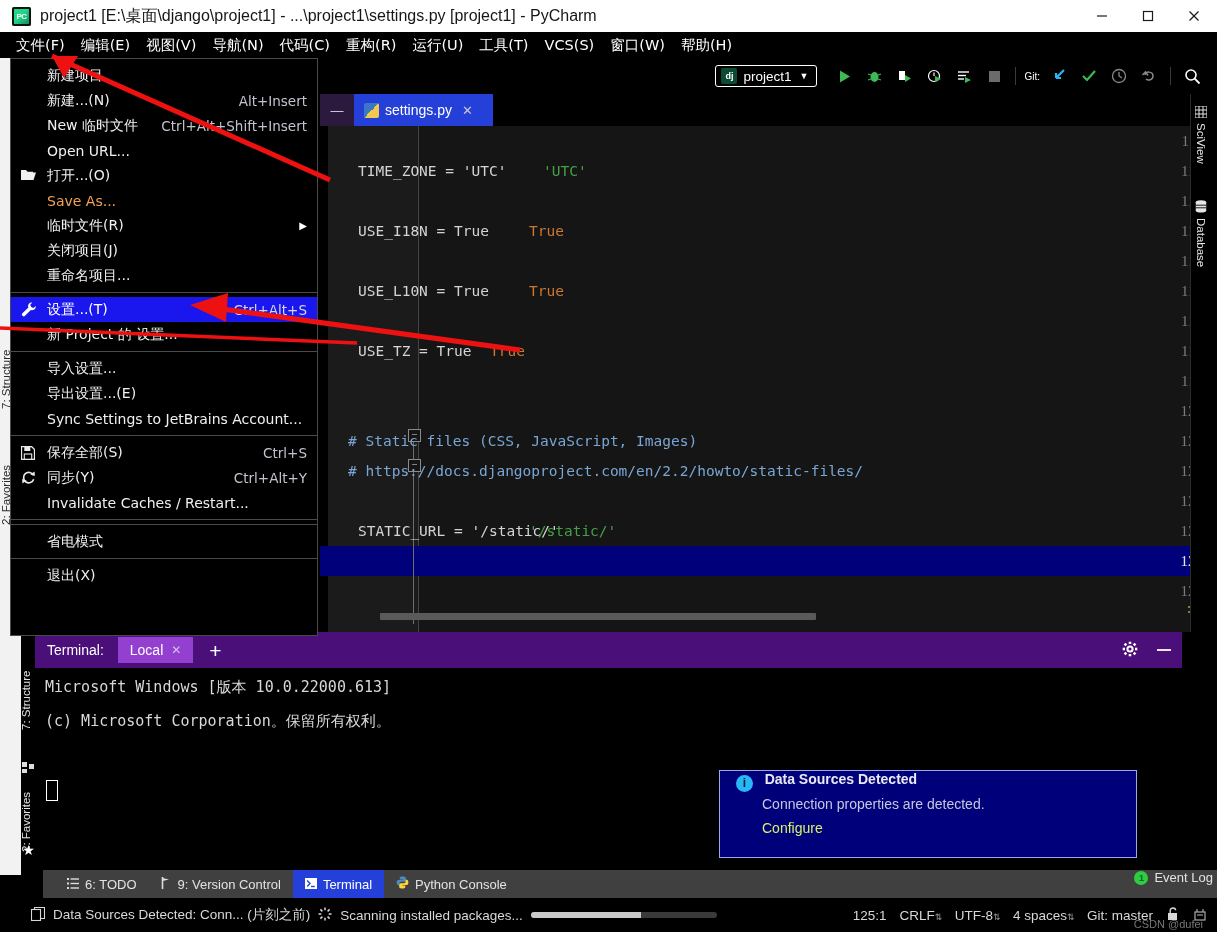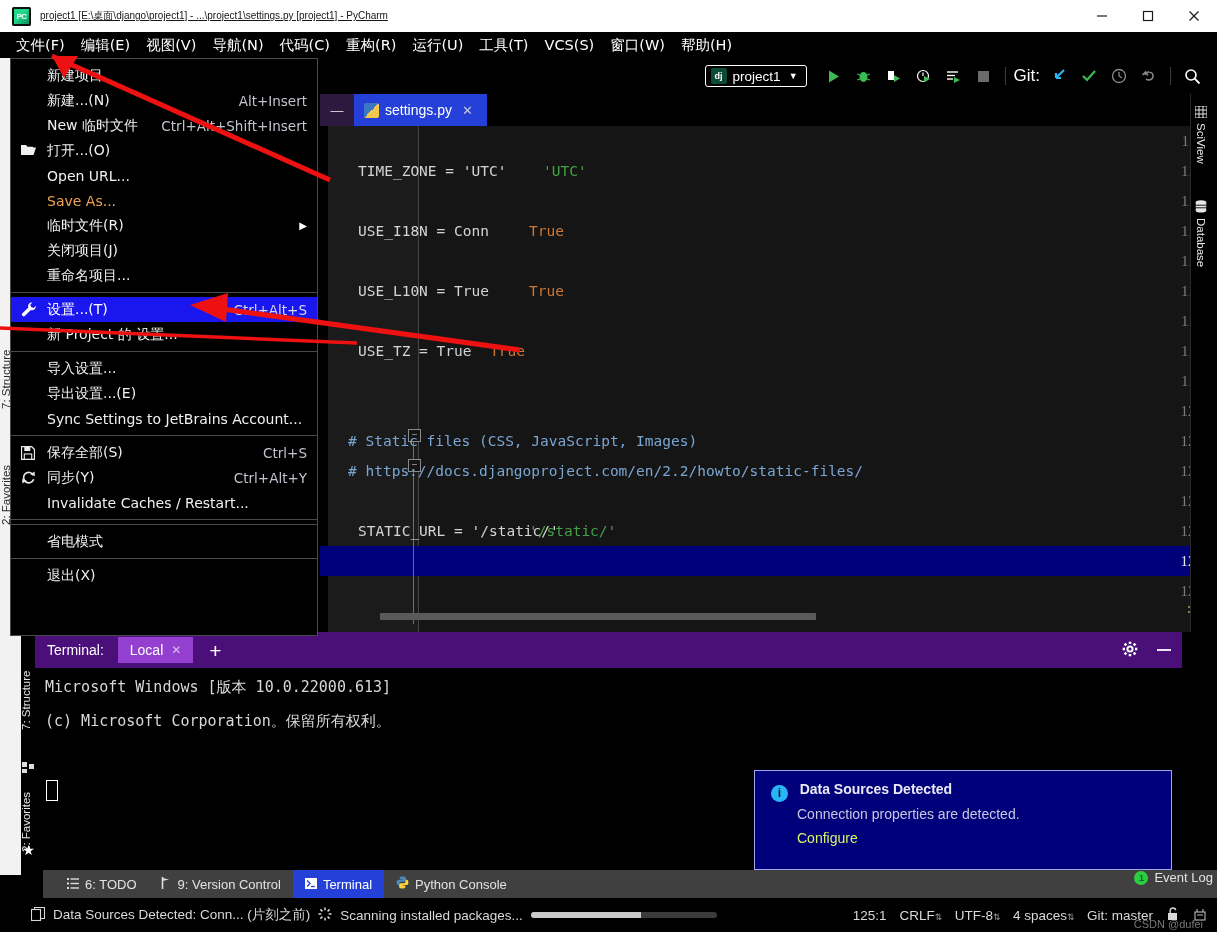--- a/index.html
+++ b/index.html
@@ -22,21 +22,21 @@
     width:19px;height:19px;margin-left:12px;margin-right:9px;
     background:linear-gradient(135deg,#21d789 0%,#21d789 45%,#0b7a4e 100%);
     border-radius:2px; position:relative;
     box-shadow:inset 0 0 0 2px #111;
   }
   .pc-logo::after{
     content:"PC"; position:absolute; inset:0; color:#fff;
     font-size:8px; font-weight:bold; display:flex; align-items:center; justify-content:center;
     letter-spacing:-0.5px;
   }
-  .title-text{ font-size:10px; color:#161616; white-space:nowrap;text-decoration:underline; }
+  .title-text{ font-size:16px; color:#161616; white-space:nowrap; }
   .winbtns{ position:absolute; right:0; top:0; height:32px; display:flex; }
   .winbtn{
     width:46px;height:32px;display:flex;align-items:center;justify-content:center;
     color:#1b1b1b; font-size:13px;
   }
   .winbtn svg{ display:block; }
 
   
   .menubar{
     position:absolute; left:0; top:32px; width:1217px; height:26px;
@@ -75,33 +75,33 @@
     display:flex;align-items:center;gap:6px;
     border:1px solid #ffffff; border-radius:3px; padding:2px 8px 2px 5px;
     height:22px; box-sizing:border-box; margin-right:12px; color:#fff; font-size:13.5px;
   }
   .dj-badge{
     width:16px;height:16px;background:#0c4b33;border-radius:2px;color:#fff;
     font-size:9px;font-weight:bold;display:flex;align-items:center;justify-content:center;
   }
   .tb-ico{ width:30px;height:26px;display:flex;align-items:center;justify-content:center; }
   .tb-sep{ width:1px;height:18px;background:#3a3a3a;margin:0 6px; }
-  .git-label{ color:#fff; font-size:17px; margin:0 4px 0 2px; }
+  .git-label{ color:#fff; font-size:10px; margin:0 4px 0 2px; }
 
   
   .tabstrip{
     position:absolute; left:320px; top:94px; width:897px; height:32px; background:#000;
     display:flex; align-items:stretch;
   }
   .tab-min{
     width:34px; background:#2b1a3d; display:flex; align-items:center; justify-content:center;
     color:#ddd;
   }
   .editor-tab{
-    display:flex; align-items:center; gap:6px; padding:0 14px 0 10px;
+    display:flex; align-items:center; gap:6px; padding:0 20px 0 10px;
     background:#2440d8; color:#fff; font-size:14px;
   }
   .py-ico{
     width:15px;height:15px;border-radius:2px;
     background:linear-gradient(135deg,#3b78c3 0%,#3b78c3 50%,#f2c94c 50%,#f2c94c 100%);
   }
   .tab-close{ color:#c8c8d8; font-size:13px; margin-left:4px; }
 
   
   .editor{
@@ -173,23 +173,23 @@
     color:#d8d8d8; font-family:"DejaVu Sans Mono", monospace; font-size:15px;
   }
   .term-line{ position:absolute; left:10px; white-space:pre; }
   .caret{
     display:inline-block; width:10px; height:19px; border:1px solid #ffffff;
     vertical-align:-4px; margin-left:1px;
   }
 
   
   .balloon{
-    position:absolute; left:754px; top:770px; width:418px; height:100px;
+    position:absolute; left:719px; top:770px; width:418px; height:88px;
     background:#00007a; border:1px solid #9aa7e8; box-sizing:border-box;
-    padding:10px 16px;
+    padding:0 16px;
   }
   .balloon-title{ color:#e9e9f5; font-weight:bold; font-size:14px; }
   .balloon-body{ color:#c6c6de; font-size:14px; margin-top:4px; margin-left:26px; }
   .balloon-link{ color:#d6f26a; font-size:14px; margin-top:8px; margin-left:26px; }
   .info-ico{
     display:inline-block; width:17px;height:17px;border-radius:50%;
     background:#29b6f6; color:#002033; font-size:12px; font-weight:bold;
     text-align:center; line-height:17px; margin-right:8px; vertical-align:-3px;
   }
 
@@ -422,21 +422,21 @@
     <div class="ln" style="top:360px;">123</div>
     <div class="ln" style="top:390px;">124</div>
     <div class="ln" style="top:420px;color:#e7e7e7;">125</div>
     <div class="ln" style="top:450px;">126</div>
 
     <div class="fold-line" style="left:93px;top:312px;height:186px;"></div>
     <div class="fold" style="left:88px;top:303px;">–</div>
     <div class="fold" style="left:88px;top:333px;">–</div>
 
     <div class="codeline" style="top:30px;"><span>TIME_ZONE = 'UTC'</span></div>
-    <div class="codeline" style="top:90px;"><span>USE_I18N = Conn</span></div>
+    <div class="codeline" style="top:90px;"><span>USE_I18N = True</span></div>
     <div class="codeline" style="top:150px;"><span>USE_L10N = True</span></div>
     <div class="codeline" style="top:210px;"><span>USE_TZ = True</span></div>
     <div class="codeline tok-cmt" style="top:300px;left:28px;"><span># Static files (CSS, JavaScript, Images)</span></div>
     <div class="codeline tok-cmt" style="top:330px;left:28px;"><span># https://docs.djangoproject.com/en/2.2/howto/static-files/</span></div>
     <div class="codeline" style="top:390px;"><span>STATIC_URL = '/static/'</span></div>
 
     <div class="codeline tok-str" style="top:30px;left:223px;">'UTC'</div>
     <div class="codeline tok-kw" style="top:90px;left:209px;">True</div>
     <div class="codeline tok-kw" style="top:150px;left:209px;">True</div>
     <div class="codeline tok-kw" style="top:210px;left:170px;">True</div>
@@ -639,31 +639,31 @@
       <span class="ic"></span>
       <span class="lbl">新建...(N)</span>
       <span class="sc">Alt+Insert</span>
     </div>
     <div class="mi">
       <span class="ic"></span>
       <span class="lbl">New 临时文件</span>
       <span class="sc">Ctrl+Alt+Shift+Insert</span>
     </div>
     <div class="mi">
+      <span class="ic"></span>
+      <span class="lbl">Open URL...</span>
+    </div>
+    <div class="mi">
       <span class="ic">
         <svg width="16" height="13" viewBox="0 0 16 13">
             <path d="M0,11 L2.5,3.5 L15,3.5 L12.5,11 Z" fill="#f0f0f0"></path>
             <path d="M0,11 L0,1 L5,1 L6.5,2.7 L12,2.7 L12,4" fill="#f0f0f0"></path>
           </svg>
       </span>
       <span class="lbl">打开...(O)</span>
-    </div>
-    <div class="mi">
-      <span class="ic"></span>
-      <span class="lbl">Open URL...</span>
     </div>
     <div class="mi orange">
       <span class="ic"></span>
       <span class="lbl">Save As...</span>
     </div>
     <div class="mi">
       <span class="ic"></span>
       <span class="lbl">临时文件(R)</span>
       <span class="arrow">▶</span>
     </div>

